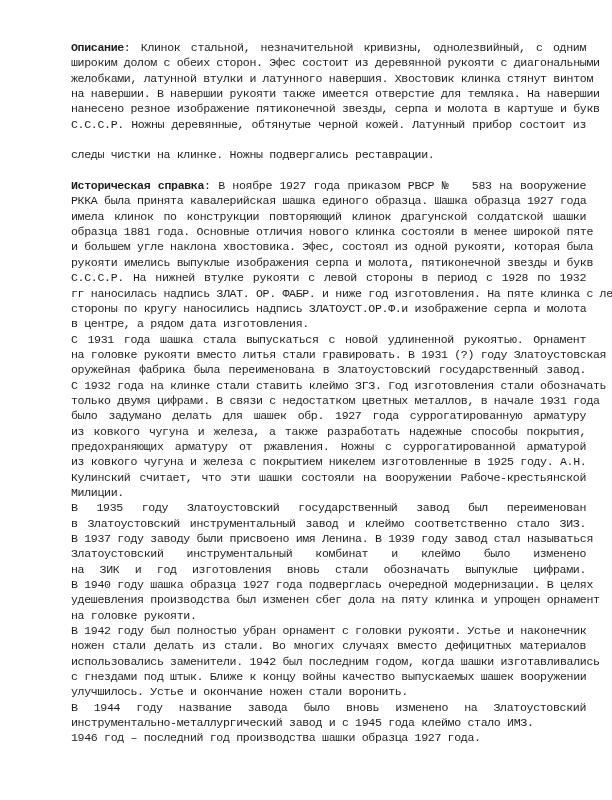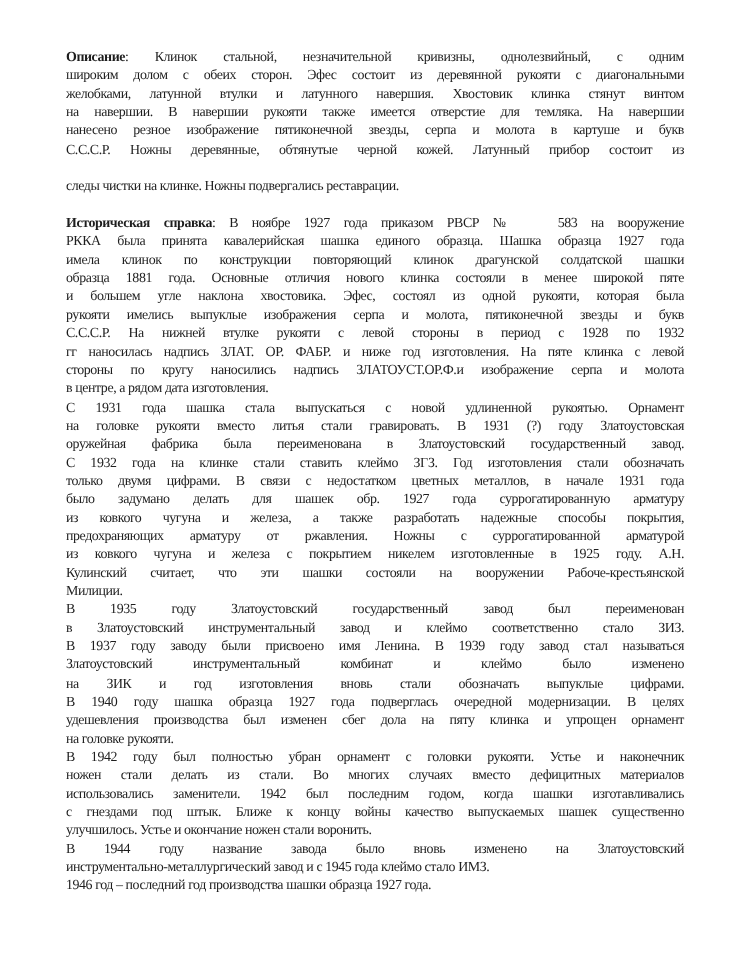--- a/index.html
+++ b/index.html
@@ -1,22 +1,22 @@
 <!DOCTYPE html>
 <html><head>
 <meta charset="utf-8">
 <style>
   html, body { margin: 0; padding: 0; background: #ffffff; }
   body { width: 612px; height: 800px; overflow: hidden; position: relative; }
   .page {
     position: absolute;
-    left: 55px;
+    left: 71px;
     top: 40px;
     width: 515px;
-    font-family: Liberation Serif, serif;
+    font-family: Liberation Mono, monospace;
     font-size: 11.6px;
     line-height: 15.35px;
     color: #1e1e1e;
     letter-spacing: -0.35px;
   }
   .para { margin: 0; text-align: justify; text-align-last: left; }
   .gap { height: 15.35px; }
   .heading { font-weight: bold; }
   .line { display: block; text-align: justify; text-align-last: justify; white-space: nowrap; }
   .line.last { text-align-last: left; }
@@ -78,21 +78,21 @@
     <span class="line">на ЗИК и год изготовления вновь стали обозначать выпуклые цифрами.</span>
     <span class="line">В 1940 году шашка образца 1927 года подверглась очередной модернизации. В целях</span>
     <span class="line">удешевления производства был изменен сбег дола на пяту клинка и упрощен орнамент</span>
     <span class="line last">на головке рукояти.</span>
   </div>
 
   <div class="para">
     <span class="line">В 1942 году был полностью убран орнамент с головки рукояти. Устье и наконечник</span>
     <span class="line">ножен стали делать из стали. Во многих случаях вместо дефицитных материалов</span>
     <span class="line">использовались заменители. 1942 был последним годом, когда шашки изготавливались</span>
-    <span class="line">с гнездами под штык. Ближе к концу войны качество выпускаемых шашек существенно</span>
+    <span class="line">с гнездами под штык. Ближе к концу войны качество выпускаемых шашек вооружении</span>
     <span class="line last">улучшилось. Устье и окончание ножен стали воронить.</span>
   </div>
 
   <div class="para">
     <span class="line">В 1944 году название завода было вновь изменено на Златоустовский</span>
     <span class="line last">инструментально-металлургический завод и с 1945 года клеймо стало ИМЗ.</span>
     <span class="line last">1946 год – последний год производства шашки образца 1927 года.</span>
   </div>
 
 </div>

